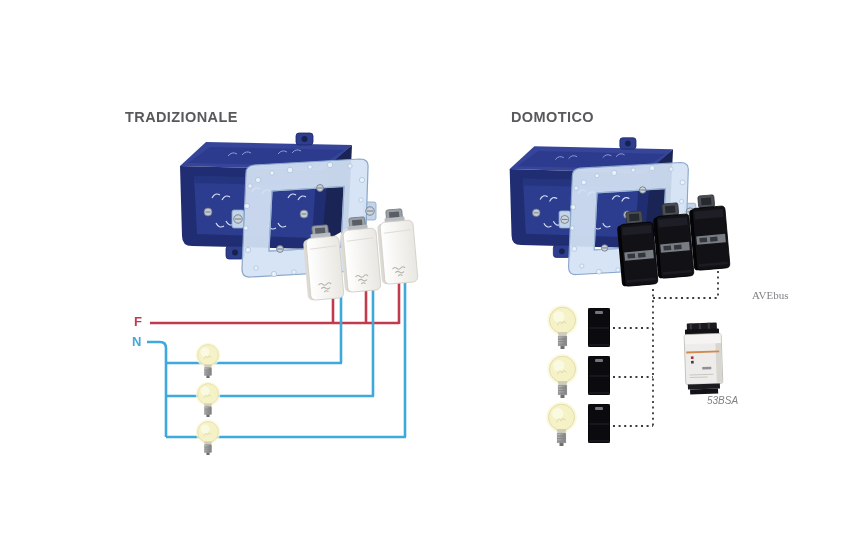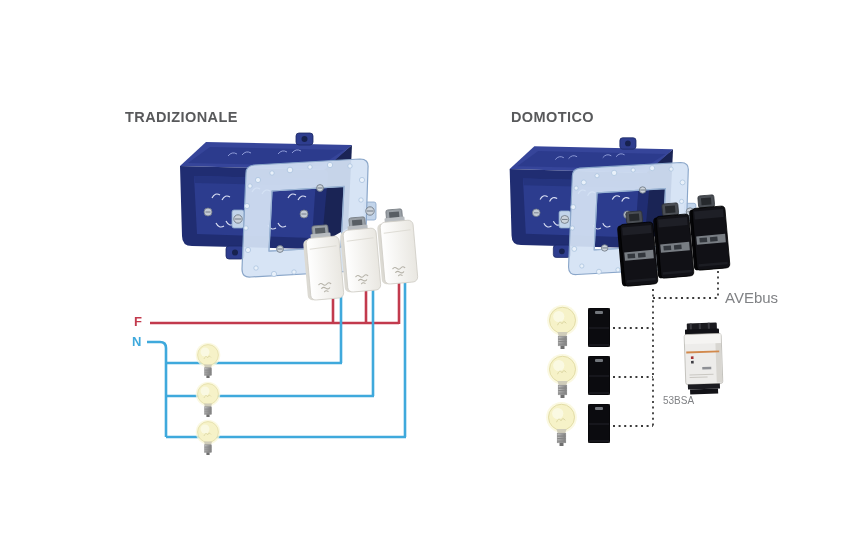--- a/index.html
+++ b/index.html
@@ -252,16 +252,16 @@
       <rect x="9" y="34" width="2.6" height="2.6" fill="#a83434"></rect>
       <rect x="9" y="38.5" width="2.6" height="2.6" fill="#3c3c42"></rect>
       <rect x="20" y="45" width="9" height="2.4" fill="#8e9095"></rect>
       <rect x="7" y="52" width="24" height="1" fill="#c9c7c2"></rect>
       <rect x="7" y="54.5" width="18" height="1" fill="#c9c7c2"></rect>
       <rect x="5" y="62" width="32" height="5" fill="#1b1b20"></rect>
       <rect x="7" y="67" width="28" height="5" fill="#121217"></rect>
     </g>
   </svg>
 
-  <div class="caption" style="left:725px;top:289px;font-size:15px;">AVEbus</div>
-  <div class="caption" style="left:663px;top:395px;">53BSA</div>
+  <div class="caption" style="left:752px;top:289px;font-size:11px;font-family:Liberation Serif, serif;">AVEbus</div>
+  <div class="caption" style="left:707px;top:395px;font-style:italic;">53BSA</div>
 
 </div>
 
 </body></html>

